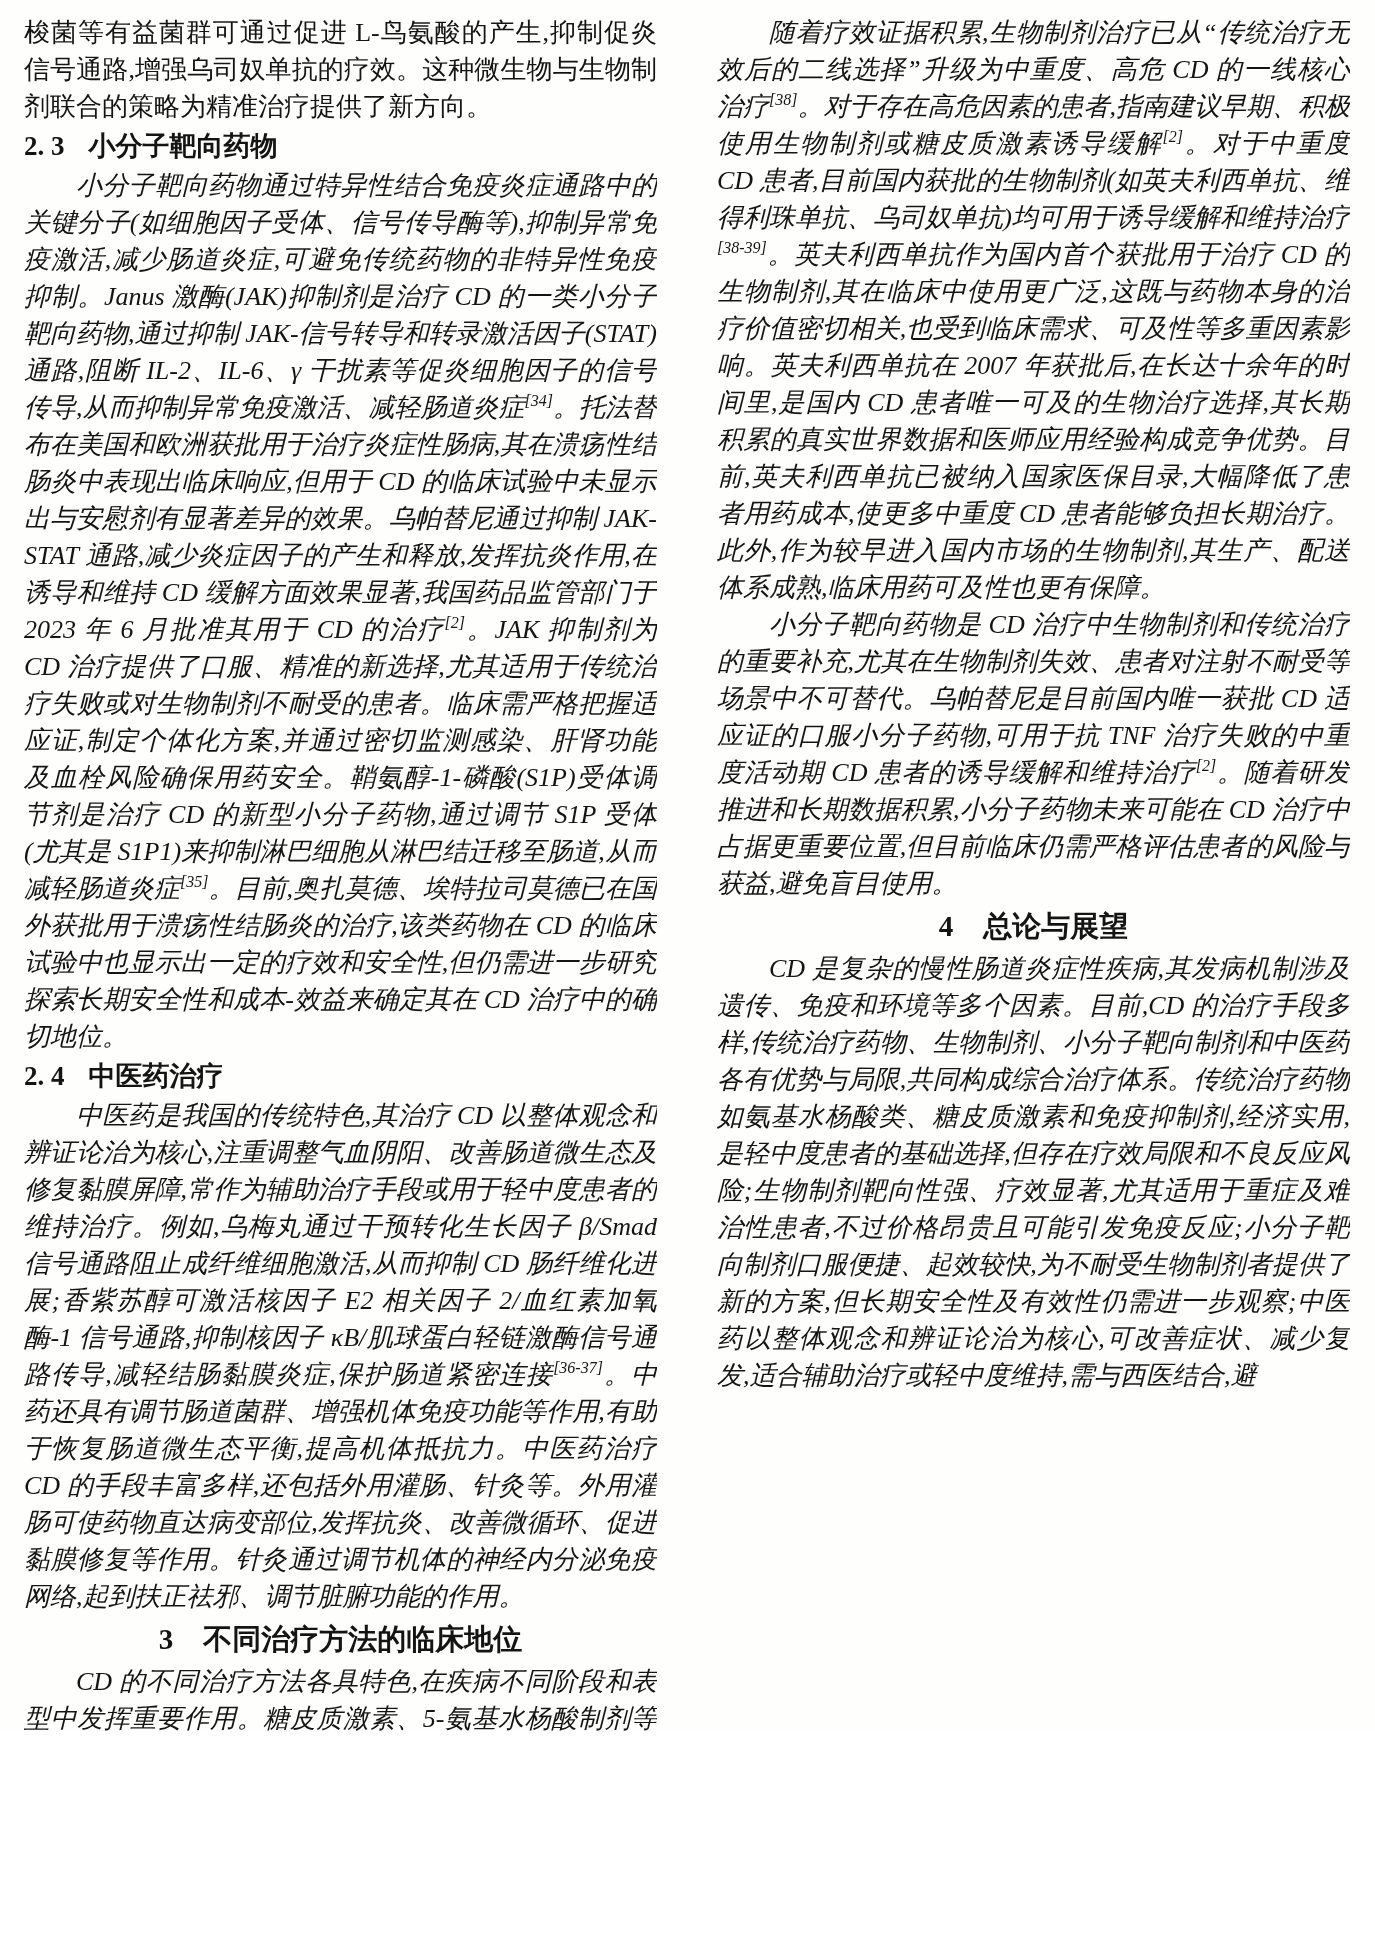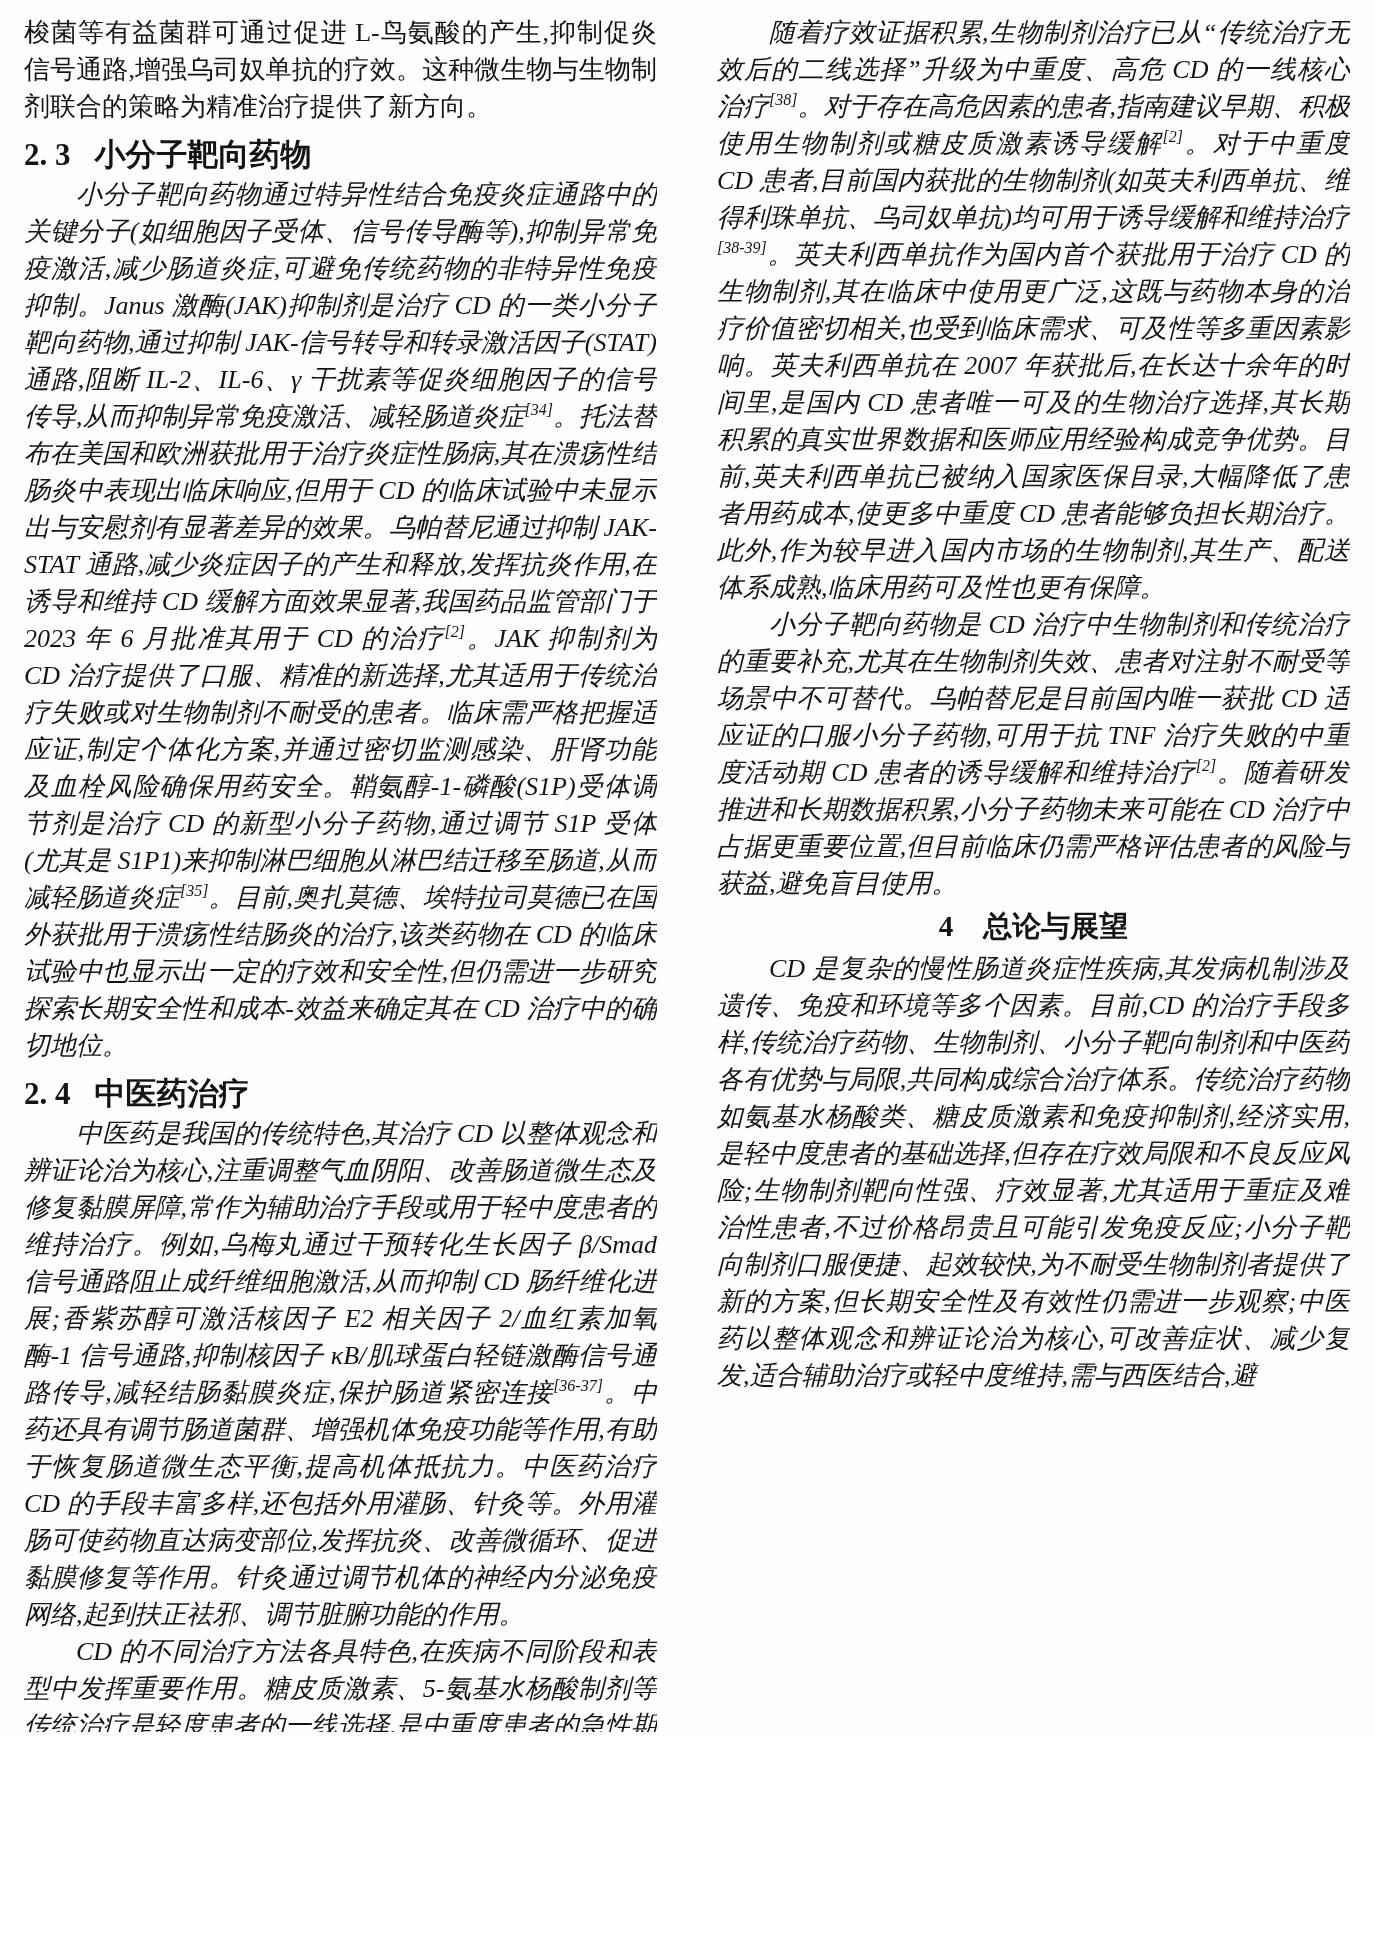--- a/index.html
+++ b/index.html
@@ -44,21 +44,21 @@
   .heading .h-num {
     font-family: "Liberation Serif", "DejaVu Serif", serif;
     font-weight: bold;
   }
   .heading .h-title {
     font-family: "Liberation Sans", "DejaVu Sans", sans-serif;
     font-weight: bold;
   }
   .heading.level-1 { font-size: 29px; line-height: 48px; text-align: center; }
   .heading.level-1 .h-num { margin-right: 30px; }
-  .heading.level-2 { font-size: 31px; line-height: 42px; margin-top: 9px; }
+  .heading.level-2 { font-size: 27px; line-height: 42px; }
   .heading.level-2 .h-num { margin-right: 24px; }
   .footer {
     position: absolute;
     left: 28px;
     width: 1327px;
     top: 1876px;
     display: flex;
     justify-content: space-between;
     align-items: flex-start;
     font-size: 25px;
@@ -72,20 +72,21 @@
 <body>
 
 <div class="page">
   <div class="columns">
       <div class="column">
         <p class="para">梭菌等有益菌群可通过促进 L-鸟氨酸的产生,抑制促炎信号通路,增强乌司奴单抗的疗效。这种微生物与生物制剂联合的策略为精准治疗提供了新方向。</p>
         <div class="heading level-2"><span class="h-num">2. 3</span><span class="h-title">小分子靶向药物</span></div>
         <p class="para indent">小分子靶向药物通过特异性结合免疫炎症通路中的关键分子(如细胞因子受体、信号传导酶等),抑制异常免疫激活,减少肠道炎症,可避免传统药物的非特异性免疫抑制。Janus 激酶(JAK)抑制剂是治疗 CD 的一类小分子靶向药物,通过抑制 JAK-信号转导和转录激活因子(STAT)通路,阻断 IL-2、IL-6、γ 干扰素等促炎细胞因子的信号传导,从而抑制异常免疫激活、减轻肠道炎症<sup class="cite">[34]</sup>。托法替布在美国和欧洲获批用于治疗炎症性肠病,其在溃疡性结肠炎中表现出临床响应,但用于 CD 的临床试验中未显示出与安慰剂有显著差异的效果。乌帕替尼通过抑制 JAK-STAT 通路,减少炎症因子的产生和释放,发挥抗炎作用,在诱导和维持 CD 缓解方面效果显著,我国药品监管部门于 2023 年 6 月批准其用于 CD 的治疗<sup class="cite">[2]</sup>。JAK 抑制剂为 CD 治疗提供了口服、精准的新选择,尤其适用于传统治疗失败或对生物制剂不耐受的患者。临床需严格把握适应证,制定个体化方案,并通过密切监测感染、肝肾功能及血栓风险确保用药安全。鞘氨醇-1-磷酸(S1P)受体调节剂是治疗 CD 的新型小分子药物,通过调节 S1P 受体(尤其是 S1P1)来抑制淋巴细胞从淋巴结迁移至肠道,从而减轻肠道炎症<sup class="cite">[35]</sup>。目前,奥扎莫德、埃特拉司莫德已在国外获批用于溃疡性结肠炎的治疗,该类药物在 CD 的临床试验中也显示出一定的疗效和安全性,但仍需进一步研究探索长期安全性和成本-效益来确定其在 CD 治疗中的确切地位。</p>
         <div class="heading level-2"><span class="h-num">2. 4</span><span class="h-title">中医药治疗</span></div>
         <p class="para indent">中医药是我国的传统特色,其治疗 CD 以整体观念和辨证论治为核心,注重调整气血阴阳、改善肠道微生态及修复黏膜屏障,常作为辅助治疗手段或用于轻中度患者的维持治疗。例如,乌梅丸通过干预转化生长因子 β/Smad 信号通路阻止成纤维细胞激活,从而抑制 CD 肠纤维化进展;香紫苏醇可激活核因子 E2 相关因子 2/血红素加氧酶-1 信号通路,抑制核因子 κB/肌球蛋白轻链激酶信号通路传导,减轻结肠黏膜炎症,保护肠道紧密连接<sup class="cite">[36-37]</sup>。中药还具有调节肠道菌群、增强机体免疫功能等作用,有助于恢复肠道微生态平衡,提高机体抵抗力。中医药治疗 CD 的手段丰富多样,还包括外用灌肠、针灸等。外用灌肠可使药物直达病变部位,发挥抗炎、改善微循环、促进黏膜修复等作用。针灸通过调节机体的神经内分泌免疫网络,起到扶正祛邪、调节脏腑功能的作用。</p>
+        <div class="heading level-1"><span class="h-num">3</span><span class="h-title">不同治疗方法的临床地位</span></div>
         <p class="para indent">CD 的不同治疗方法各具特色,在疾病不同阶段和表型中发挥重要作用。糖皮质激素、5-氨基水杨酸制剂等传统治疗是轻度患者的一线选择,是中重度患者的急性期过渡手段,也可作为新型药物的联合辅助,其可及性和经济性使其在基层医疗中不可替代。但同时,疗效局限、不良反应风险高、无法改变疾病进程的短板,决定了其不能作为中重度、难治性 CD 的核心治疗,需与生物制剂、小分子药物等新型方案协同治疗,形成轻度用传统药物,中重度用生物制剂单药或联合传统药</p>
       </div>
       <div class="column">
         <p class="para indent">随着疗效证据积累,生物制剂治疗已从“传统治疗无效后的二线选择”升级为中重度、高危 CD 的一线核心治疗<sup class="cite">[38]</sup>。对于存在高危因素的患者,指南建议早期、积极使用生物制剂或糖皮质激素诱导缓解<sup class="cite">[2]</sup>。对于中重度 CD 患者,目前国内获批的生物制剂(如英夫利西单抗、维得利珠单抗、乌司奴单抗)均可用于诱导缓解和维持治疗<sup class="cite">[38-39]</sup>。英夫利西单抗作为国内首个获批用于治疗 CD 的生物制剂,其在临床中使用更广泛,这既与药物本身的治疗价值密切相关,也受到临床需求、可及性等多重因素影响。英夫利西单抗在 2007 年获批后,在长达十余年的时间里,是国内 CD 患者唯一可及的生物治疗选择,其长期积累的真实世界数据和医师应用经验构成竞争优势。目前,英夫利西单抗已被纳入国家医保目录,大幅降低了患者用药成本,使更多中重度 CD 患者能够负担长期治疗。此外,作为较早进入国内市场的生物制剂,其生产、配送体系成熟,临床用药可及性也更有保障。</p>
         <p class="para indent">小分子靶向药物是 CD 治疗中生物制剂和传统治疗的重要补充,尤其在生物制剂失效、患者对注射不耐受等场景中不可替代。乌帕替尼是目前国内唯一获批 CD 适应证的口服小分子药物,可用于抗 TNF 治疗失败的中重度活动期 CD 患者的诱导缓解和维持治疗<sup class="cite">[2]</sup>。随着研发推进和长期数据积累,小分子药物未来可能在 CD 治疗中占据更重要位置,但目前临床仍需严格评估患者的风险与获益,避免盲目使用。</p>
         <div class="heading level-1"><span class="h-num">4</span><span class="h-title">总论与展望</span></div>
         <p class="para indent">CD 是复杂的慢性肠道炎症性疾病,其发病机制涉及遗传、免疫和环境等多个因素。目前,CD 的治疗手段多样,传统治疗药物、生物制剂、小分子靶向制剂和中医药各有优势与局限,共同构成综合治疗体系。传统治疗药物如氨基水杨酸类、糖皮质激素和免疫抑制剂,经济实用,是轻中度患者的基础选择,但存在疗效局限和不良反应风险;生物制剂靶向性强、疗效显著,尤其适用于重症及难治性患者,不过价格昂贵且可能引发免疫反应;小分子靶向制剂口服便捷、起效较快,为不耐受生物制剂者提供了新的方案,但长期安全性及有效性仍需进一步观察;中医药以整体观念和辨证论治为核心,可改善症状、减少复发,适合辅助治疗或轻中度维持,需与西医结合,避</p>
       </div>
     </div>
   <div class="footer">

